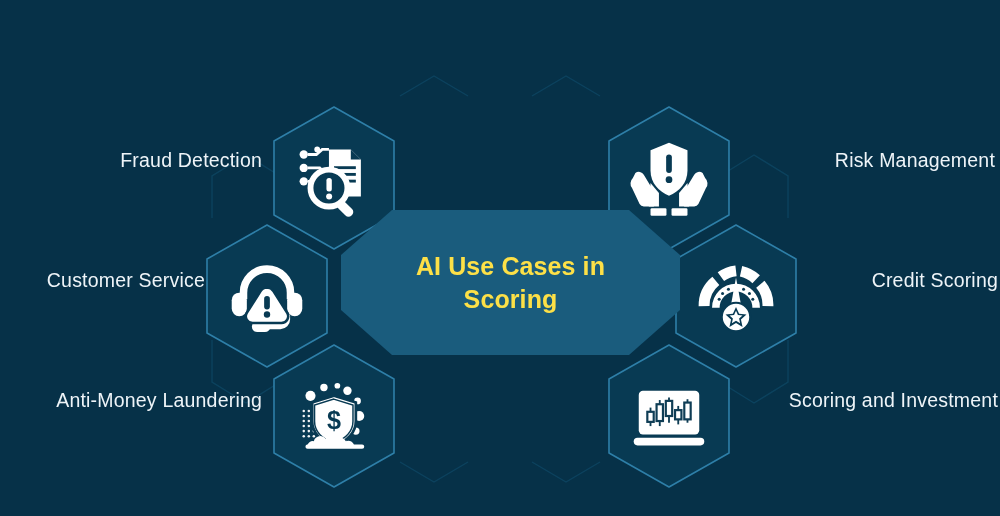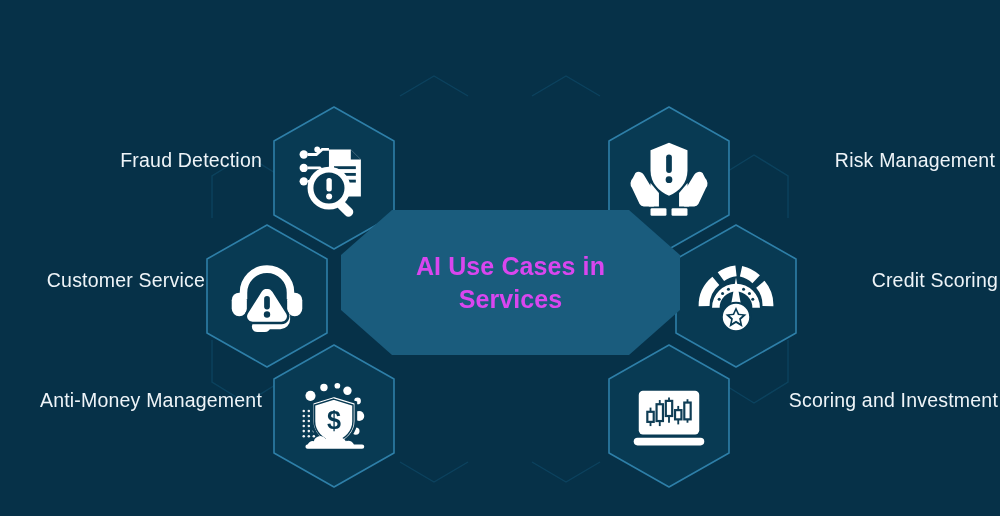--- a/index.html
+++ b/index.html
@@ -70,21 +70,21 @@
   .center-text {
     position: absolute;
     left: 0;
     top: 0;
     width: 341px;
     height: 147px;
     display: flex;
     flex-direction: column;
     align-items: center;
     justify-content: center;
-    color: #d946ef;
+    color: #fde047;
     font-size: 25px;
     font-weight: bold;
     line-height: 33px;
     text-align: center;
     letter-spacing: 0.1px;
   }
   .center-text span {
     display: block;
   }
 </style>
@@ -197,21 +197,21 @@
 
         <path d="M50 26 L76 34 V56 c0 14 -11 24 -26 30 C35 80 24 70 24 56 V34 Z" fill="#ffffff" stroke="#083a53" stroke-width="3.2"></path>
         <path d="M50 26 L76 34 V56 c0 14 -11 24 -26 30 C35 80 24 70 24 56 V34 Z" fill="none" stroke="#083a53" stroke-width="2" transform="scale(0.88) translate(6.5,8)"></path>
         <text x="50" y="65" font-family="Liberation Sans, sans-serif" font-size="30" font-weight="bold" text-anchor="middle" fill="#083a53">$</text>
 
         <path d="M18 86 a7 7 0 0 1 8 -6 a8 8 0 0 1 14 -3 a7 7 0 0 1 11 1 a8 8 0 0 1 13 2 a7 7 0 0 1 10 6 Z"></path>
         <rect x="16" y="84" width="70" height="5" rx="2.5"></rect>
       </g>
     </svg>
   </div>
-  <div class="label right-align" style="left:10px; top:388px; width:252px;">Anti-Money Management</div>
+  <div class="label right-align" style="left:10px; top:388px; width:252px;">Anti-Money Laundering</div>
 
   <div class="node" style="left:599px; top:102px;">
     <svg class="hex" viewBox="0 0 140 152">
       <path d="M70 5 L130 39 L130 113 L70 147 L10 113 L10 39 Z" fill="#083a53" stroke="#2e7fa8" stroke-width="1.6" stroke-linejoin="round"></path>
     </svg>
     <svg class="glyph" viewBox="0 0 100 100">
       <g fill="#ffffff">
 
         <path d="M50 8 L72 17 V41 c0 15 -10 25 -22 30 C38 66 28 56 28 41 V17 Z"></path>
         <rect x="46.6" y="22" width="6.8" height="22" rx="3.4" fill="#083a53"></rect>
@@ -293,17 +293,17 @@
     </svg>
   </div>
   <div class="label left-align" style="left:740px; top:388px; width:258px;">Scoring and Investment</div>
 
   <div class="center-panel">
     <svg viewBox="0 0 341 147">
       <path d="M52 1 H289 L340 46 V101 L289 146 H52 L1 101 V46 Z" fill="#1a5c7d"></path>
     </svg>
     <div class="center-text">
       <span>AI Use Cases in</span>
-      <span>Services</span>
+      <span>Scoring</span>
     </div>
   </div>
 
 </div>
 
 </body></html>

